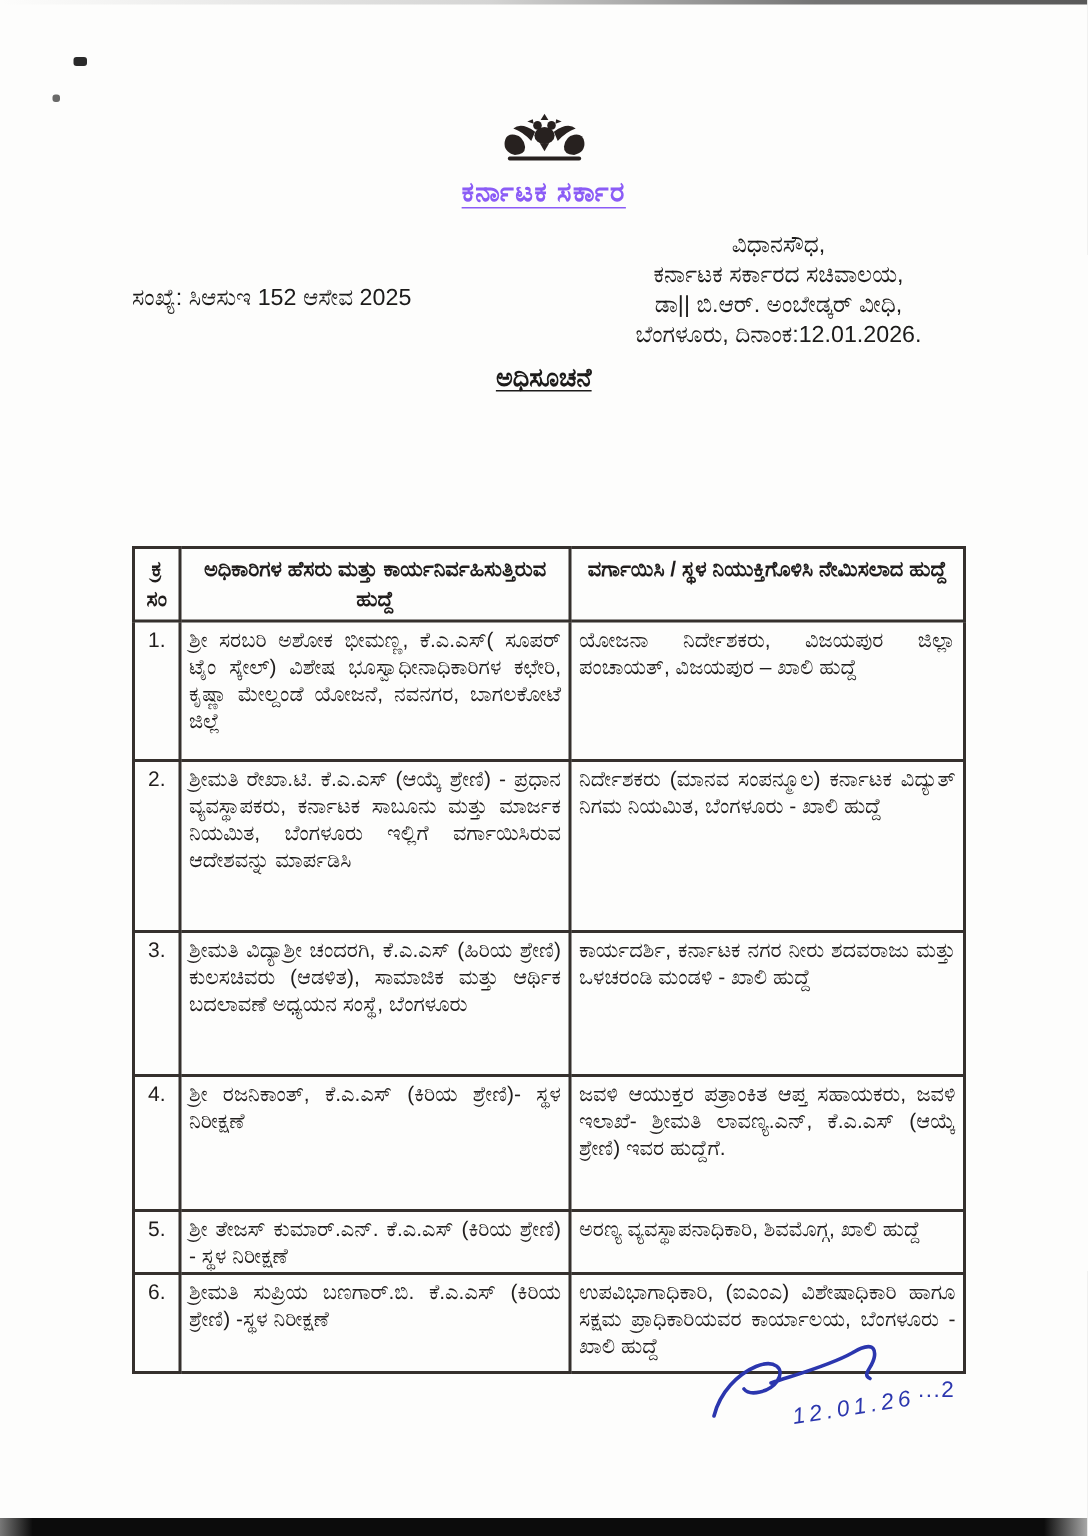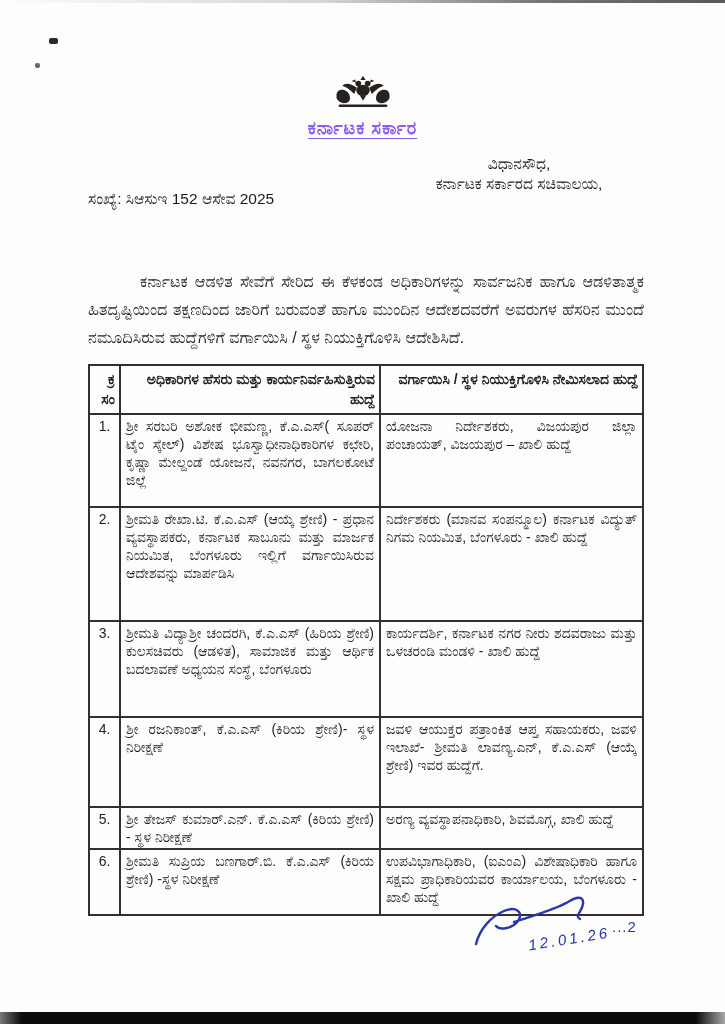--- a/index.html
+++ b/index.html
@@ -37,21 +37,21 @@
   .body-para { position:absolute; top:268px; left:88px; width:556px;
     font-size:16px; line-height:1.75; text-align:justify; text-indent:52px;
     font-weight:500; color:#201d1c; }
 
   
   table.order-table { position:absolute; top:364px; left:88px; width:554px;
     border-collapse:collapse; table-layout:fixed; }
   .order-table th, .order-table td {
     border:2px solid #35302d; vertical-align:top; padding:2px 5px;
     font-size:14px; line-height:1.3; color:#201d1c; word-wrap:break-word; }
-  .order-table th { font-weight:bold; text-align:right; line-height:1.45; padding:3px 4px; }
+  .order-table th { font-weight:bold; text-align:center; line-height:1.45; padding:3px 4px; }
   .order-table .col-no { width:31px; }
   .order-table .col-officer { width:260px; }
   .order-table .col-posted { width:263px; }
   .order-table td.no-cell { text-align:center; padding-left:1px; padding-right:1px; }
   .order-table td.just { text-align:justify; }
   tr.rh { height:46px; } tr.r1 { height:93px; } tr.r2 { height:114px; }
   tr.r3 { height:96px; } tr.r4 { height:90px; } tr.r5 { height:41px; } tr.r6 { height:66px; }
 
   
   .sig-block { position:absolute; top:890px; left:460px; width:210px; height:85px; }
@@ -89,24 +89,26 @@
     </svg>
   </div>
 
   <div class="govt-title">ಕರ್ನಾಟಕ ಸರ್ಕಾರ</div>
 
   <div class="ref-number">ಸಂಖ್ಯೆ: ಸಿಆಸುಇ 152 ಆಸೇವ 2025</div>
 
   <div class="address-block">
     <div>ವಿಧಾನಸೌಧ,</div>
     <div>ಕರ್ನಾಟಕ ಸರ್ಕಾರದ ಸಚಿವಾಲಯ,</div>
+    <div>ಡಾ|| ಬಿ.ಆರ್. ಅಂಬೇಡ್ಕರ್ ವೀಧಿ,</div>
+    <div>ಬೆಂಗಳೂರು, ದಿನಾಂಕ:12.01.2026.</div>
   </div>
 
+  <div class="notice-title">ಅಧಿಸೂಚನೆ</div>
 
-  <p class="body-para">ಕರ್ನಾಟಕ ಆಡಳಿತ ಸೇವೆಗೆ ಸೇರಿದ ಈ ಕೆಳಕಂಡ ಅಧಿಕಾರಿಗಳನ್ನು ಸಾರ್ವಜನಿಕ ಹಾಗೂ ಆಡಳಿತಾತ್ಮಕ ಹಿತದೃಷ್ಟಿಯಿಂದ ತಕ್ಷಣದಿಂದ ಜಾರಿಗೆ ಬರುವಂತೆ ಹಾಗೂ ಮುಂದಿನ ಆದೇಶದವರೆಗೆ ಅವರುಗಳ ಹೆಸರಿನ ಮುಂದೆ ನಮೂದಿಸಿರುವ ಹುದ್ದೆಗಳಿಗೆ ವರ್ಗಾಯಿಸಿ / ಸ್ಥಳ ನಿಯುಕ್ತಿಗೊಳಿಸಿ ಆದೇಶಿಸಿದೆ.</p>
 
   <table class="order-table">
     <colgroup>
       <col class="col-no">
         <col class="col-officer">
         <col class="col-posted">
     </colgroup>
     <thead>
       <tr class="rh">
         <th>ಕ್ರ ಸಂ</th>

